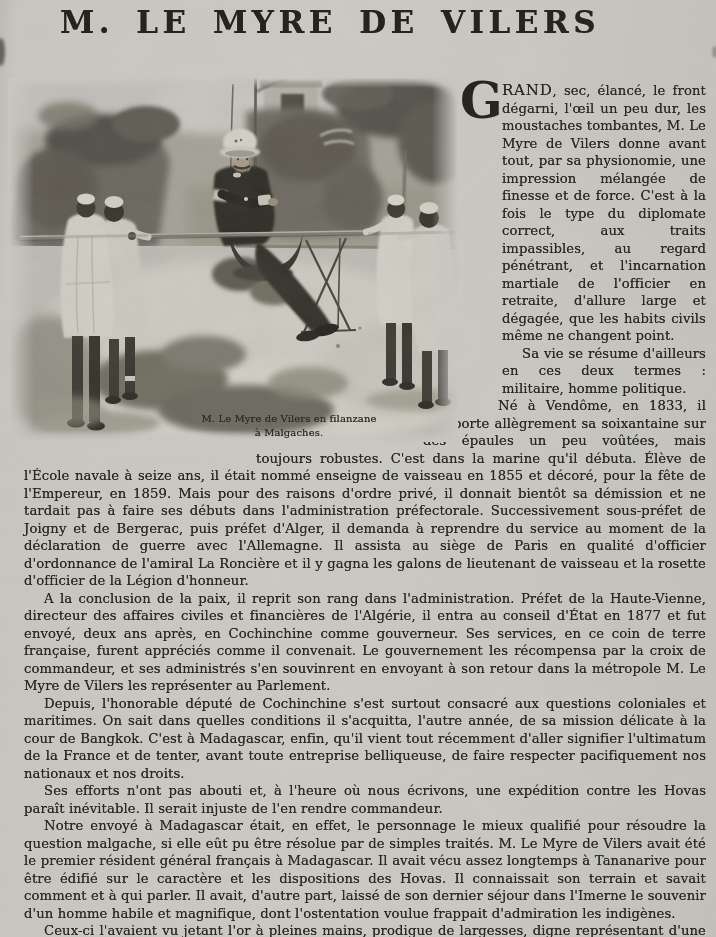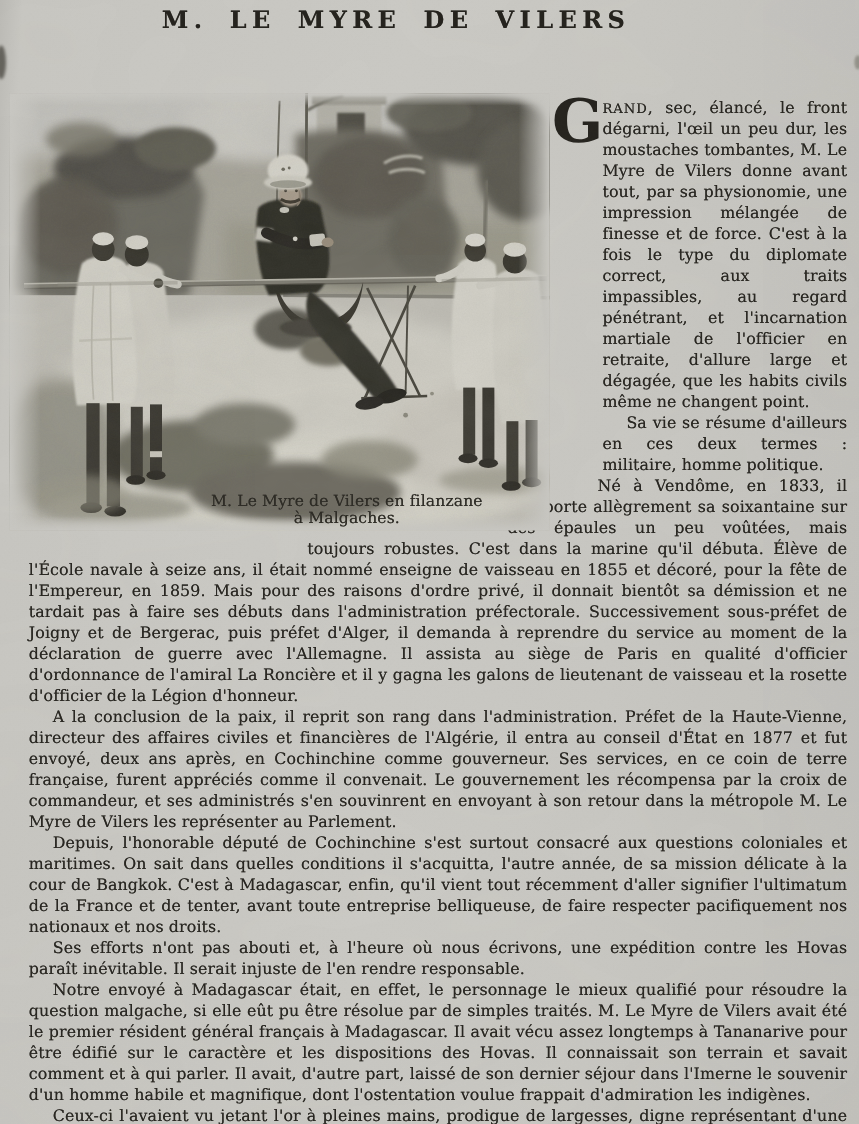--- a/index.html
+++ b/index.html
@@ -13,21 +13,21 @@
     width: 716px; height: 937px;
     background: linear-gradient(93deg, #bcbbb6 0%, #c8c7c2 2.5%, #cbcac5 45%, #c9c8c3 70%, #c3c2bd 100%);
     font-family: "DejaVu Serif", serif;
     color: #272520;
   }
   .title {
     position: absolute;
     top: 4px; left: 0; width: 660px;
     margin: 0;
     text-align: center;
-    font-size: 20px;
+    font-size: 31px;
     font-weight: bold;
     letter-spacing: 4.5px;
     word-spacing: 7px;
     color: #23211c;
     text-shadow: 0 0 0.5px rgba(35,33,28,.6);
     z-index: 2;
   }
   .dropcap {
     position: absolute;
     left: 460px; top: 76px;
@@ -45,39 +45,39 @@
     font-size: 13.2px;
     line-height: 17.5px;
     letter-spacing: 0.1px;
     color: #272520;
     text-shadow: 0 0 0.3px rgba(39,37,32,.75);
     hyphens: auto;
     z-index: 2;
   }
   .article p { margin: 0; text-indent: 20px; }
   .article p.p-first { text-indent: 0; }
-  .lead-caps { font-size: 11px; letter-spacing: 0.8px; }
+  .lead-caps { font-size: 15px; letter-spacing: 0.8px; }
   .photo-float {
     float: left;
     width: 478px; height: 382px;
     position: relative;
     shape-outside: polygon(0 0, 478px 0, 478px 310px, 454px 310px, 454px 328px, 429px 328px, 429px 346px, 399px 346px, 399px 364px, 232px 364px, 232px 382px, 0 382px);
   }
   .photo-svg {
     position: absolute;
     left: -16px; top: -4px;
     width: 450px; height: 364px;
   }
   .photo-caption {
     position: absolute;
     left: 120px; top: 330px;
     width: 290px;
     text-align: center;
     text-indent: 0;
-    font-size: 13px;
+    font-size: 10px;
     line-height: 13.5px;
     color: #2c2a24;
     z-index: 1;
   }
   .smudge { position: absolute; z-index: 3; }
   .smudge-left {
     left: -3px; top: 38px; width: 8px; height: 28px;
     background: #3f3d36; border-radius: 50%;
     filter: blur(1.5px); opacity: .7;
   }
@@ -305,21 +305,21 @@
         <span>M. Le Myre de Vilers en filanzane</span><br>
         <span>à Malgaches.</span>
       </div>
     </div>
 
     <p class="p-first"><span class="lead-caps">RAND</span><span>, sec, élancé, le front dégarni, l'œil un peu dur, les moustaches tombantes, M. Le Myre de Vilers donne avant tout, par sa physionomie, une impression mélangée de finesse et de force. C'est à la fois le type du diplomate correct, aux traits impassibles, au regard pénétrant, et l'incarnation martiale de l'officier en retraite, d'allure large et dégagée, que les habits civils même ne changent point.</span></p>
     <p>Sa vie se résume d'ailleurs en ces deux termes : militaire, homme politique.</p>
     <p>Né à Vendôme, en 1833, il porte allègrement sa soixantaine sur des épaules un peu voûtées, mais toujours robustes. C'est dans la marine qu'il débuta. Élève de l'École navale à seize ans, il était nommé enseigne de vaisseau en 1855 et décoré, pour la fête de l'Empereur, en 1859. Mais pour des raisons d'ordre privé, il donnait bientôt sa démission et ne tardait pas à faire ses débuts dans l'administration préfectorale. Successivement sous-préfet de Joigny et de Bergerac, puis préfet d'Alger, il demanda à reprendre du service au moment de la déclaration de guerre avec l'Allemagne. Il assista au siège de Paris en qualité d'officier d'ordonnance de l'amiral La Roncière et il y gagna les galons de lieutenant de vaisseau et la rosette d'officier de la Légion d'honneur.</p>
     <p>A la conclusion de la paix, il reprit son rang dans l'administration. Préfet de la Haute-Vienne, directeur des affaires civiles et financières de l'Algérie, il entra au conseil d'État en 1877 et fut envoyé, deux ans après, en Cochinchine comme gouverneur. Ses services, en ce coin de terre française, furent appréciés comme il convenait. Le gouvernement les récompensa par la croix de commandeur, et ses administrés s'en souvinrent en envoyant à son retour dans la métropole M. Le Myre de Vilers les représenter au Parlement.</p>
     <p>Depuis, l'honorable député de Cochinchine s'est surtout consacré aux questions coloniales et maritimes. On sait dans quelles conditions il s'acquitta, l'autre année, de sa mission délicate à la cour de Bangkok. C'est à Madagascar, enfin, qu'il vient tout récemment d'aller signifier l'ultimatum de la France et de tenter, avant toute entreprise belliqueuse, de faire respecter pacifiquement nos nationaux et nos droits.</p>
-    <p>Ses efforts n'ont pas abouti et, à l'heure où nous écrivons, une expédition contre les Hovas paraît inévitable. Il serait injuste de l'en rendre responsable.</p>
+    <p>Ses efforts n'ont pas abouti et, à l'heure où nous écrivons, une expédition contre les Hovas paraît inévitable. Il serait injuste de l'en rendre commandeur.</p>
     <p>Notre envoyé à Madagascar était, en effet, le personnage le mieux qualifié pour résoudre la question malgache, si elle eût pu être résolue par de simples traités. M. Le Myre de Vilers avait été le premier résident général français à Madagascar. Il avait vécu assez longtemps à Tananarive pour être édifié sur le caractère et les dispositions des Hovas. Il connaissait son terrain et savait comment et à qui parler. Il avait, d'autre part, laissé de son dernier séjour dans l'Imerne le souvenir d'un homme habile et magnifique, dont l'ostentation voulue frappait d'admiration les indigènes.</p>
     <p>Ceux-ci l'avaient vu jetant l'or à pleines mains, prodigue de largesses, digne représentant d'une grande nation. M. Le Myre de Vilers avait pensé éblouir ainsi les Malgaches par la vertu magique de l'or, puisque malheureusement — par la faute des traités éludés et des roueries anglaises — il ne pouvait songer à les éblouir par la vue de notre puissance militaire. Chose étrange, en effet ! Ce représentant de la France qui était censé protéger la cour d'Imerne possédait une escorte ridicule et se trouvait à la merci de ses protégés !</p>
 
   </div>
 
   <div class="smudge smudge-left"></div>
   <div class="smudge smudge-right"></div>
 
   <svg class="grain" width="716" height="937" xmlns="http://www.w3.org/2000/svg">
     <defs>

